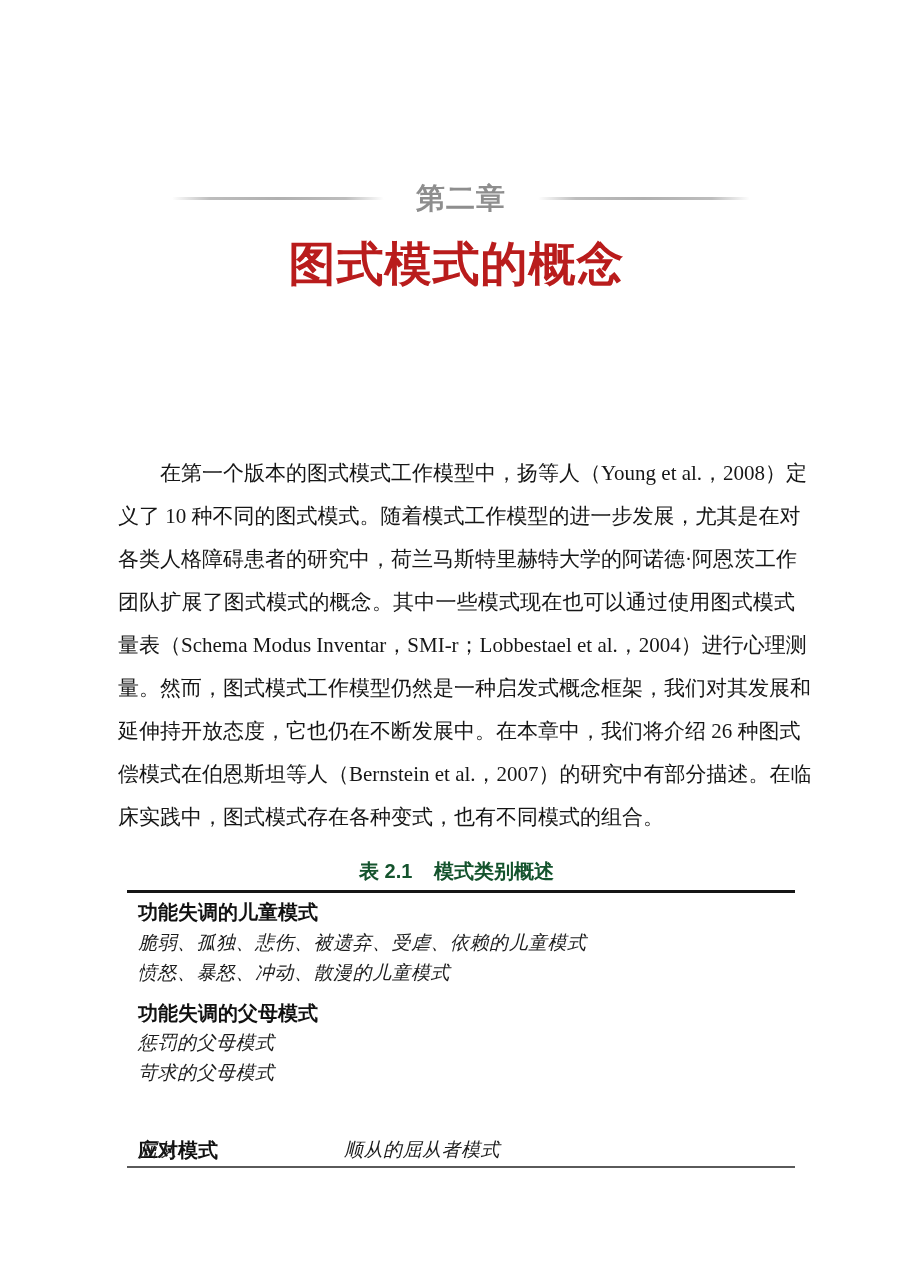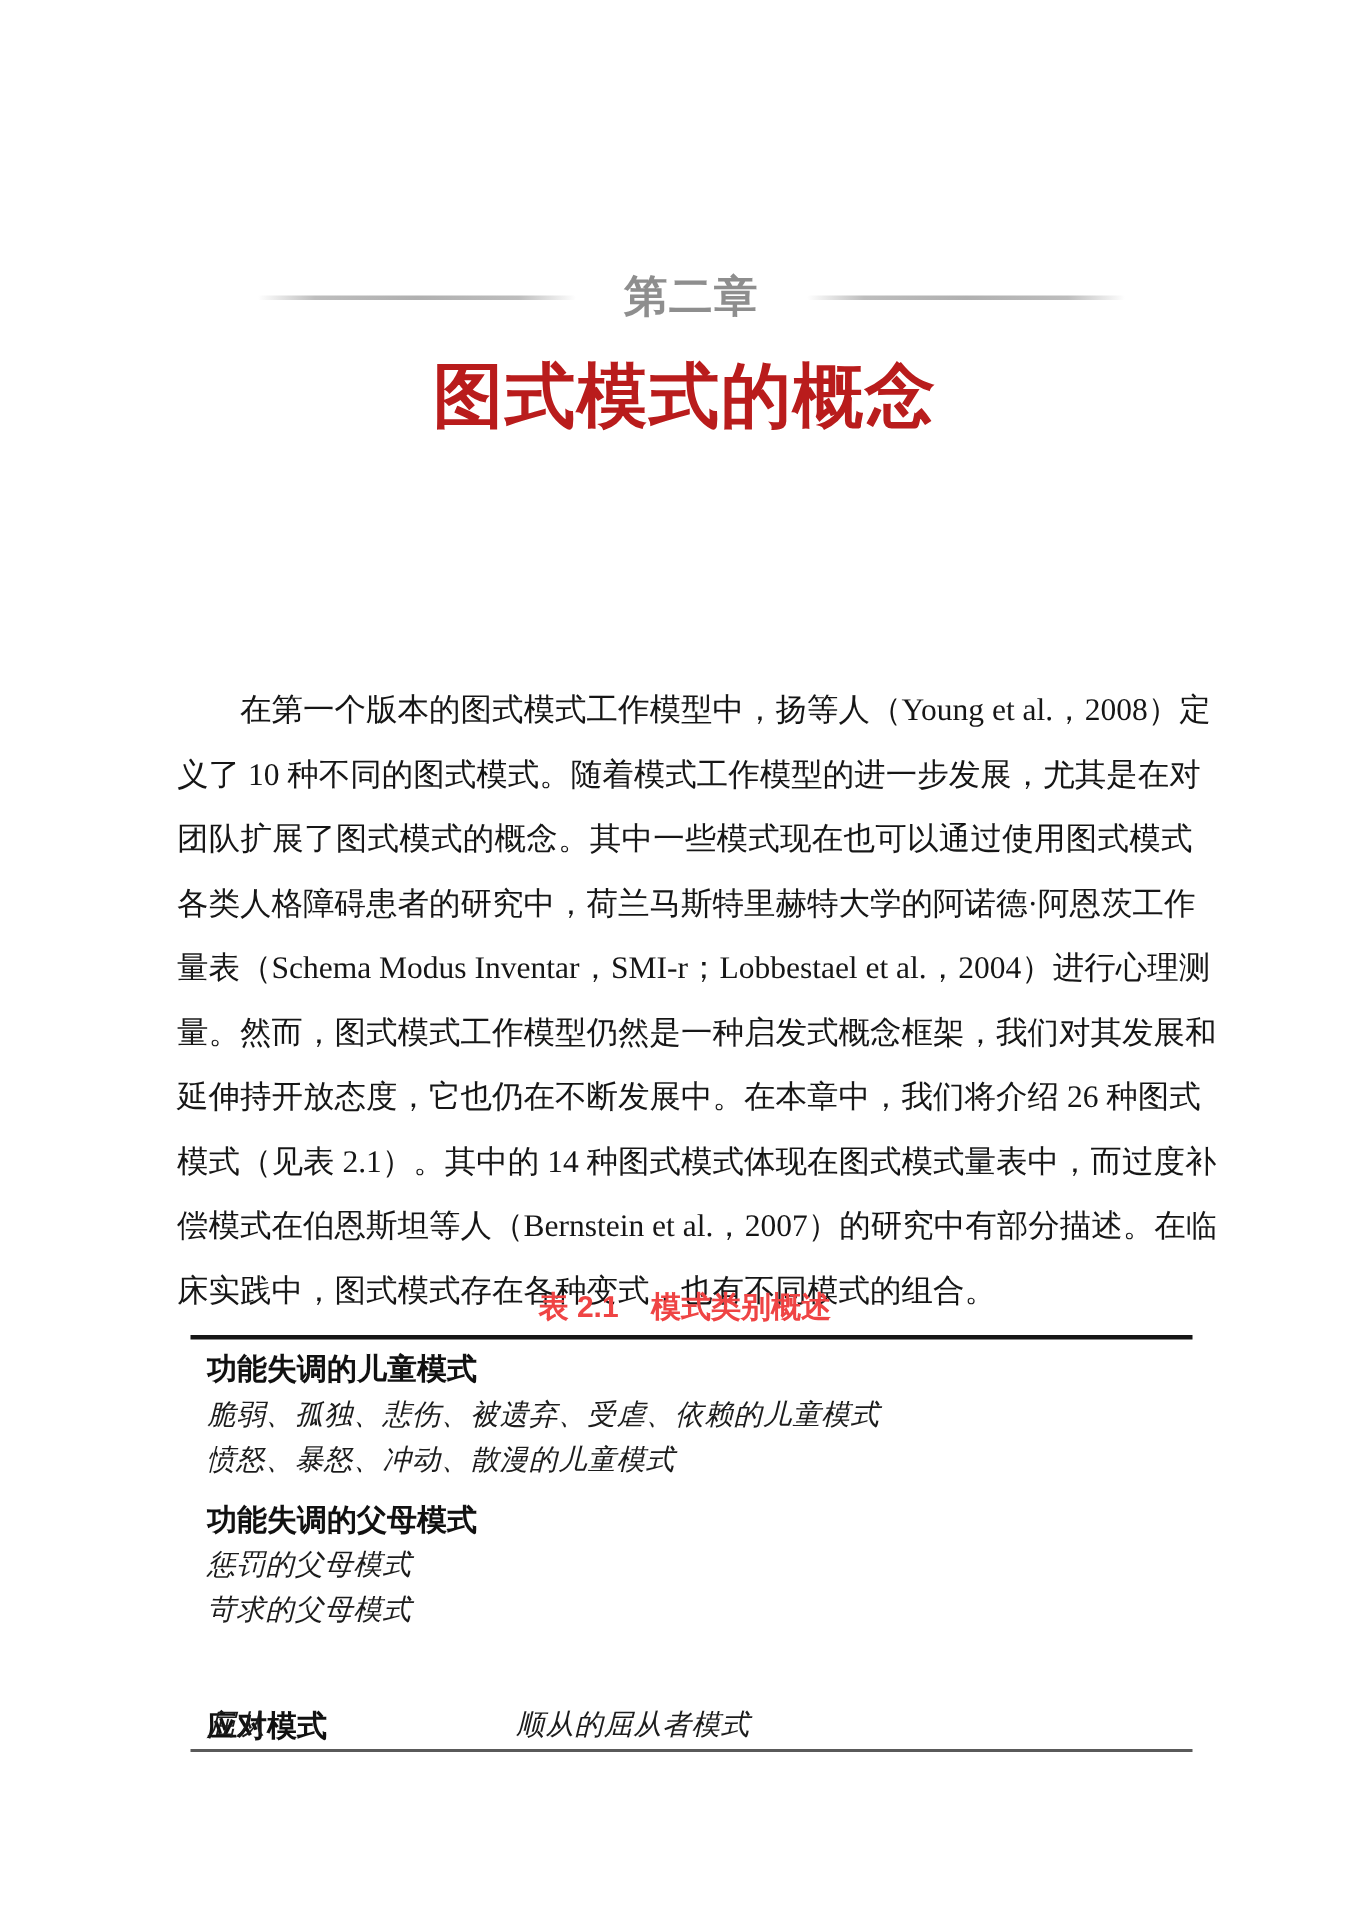--- a/index.html
+++ b/index.html
@@ -34,21 +34,21 @@
   .body-text {
     position:absolute; top:452px; left:118px; width:677px;
     font-size:21px; line-height:43px; color:#161616;
   }
   .body-line { text-align:justify; text-align-last:justify; white-space:nowrap; }
   .body-line.first { text-indent:42px; }
   .body-line.last { text-align-last:left; white-space:normal; }
   
   .table-caption {
     position:absolute; top:858px; left:118px; width:677px;
-    text-align:center; font-size:20px; font-weight:bold; color:#ef4444;
+    text-align:center; font-size:20px; font-weight:bold; color:#14532d;
     font-family:"Liberation Sans","DejaVu Sans",sans-serif;
   }
   .caption-prefix { margin-right:16px; }
   .rule-top {
     position:absolute; top:890px; left:127px; width:668px; height:2.5px;
     background:#161616;
   }
   .rule-bottom {
     position:absolute; top:1166px; left:127px; width:668px; height:1.5px;
     background:#5a5a5a;
@@ -77,26 +77,25 @@
     <span class="deco-line"></span>
     <span class="chapter-label">第二章</span>
     <span class="deco-line"></span>
   </div>
 
   <h1 class="main-title">图式模式的概念</h1>
 
   <div class="body-text">
     <div class="body-line first">在第一个版本的图式模式工作模型中，扬等人（Young et al.，2008）定</div>
     <div class="body-line">义了 10 种不同的图式模式。随着模式工作模型的进一步发展，尤其是在对</div>
+    <div class="body-line">各类人格障碍患者的研究中，荷兰马斯特里赫特大学的阿诺德·阿恩茨工作</div>
     <div class="body-line">团队扩展了图式模式的概念。其中一些模式现在也可以通过使用图式模式</div>
-    <div class="body-line">各类人格障碍患者的研究中，荷兰马斯特里赫特大学的阿诺德·阿恩茨工作</div>
     <div class="body-line">量表（Schema Modus Inventar，SMI-r；Lobbestael et al.，2004）进行心理测</div>
     <div class="body-line">量。然而，图式模式工作模型仍然是一种启发式概念框架，我们对其发展和</div>
     <div class="body-line">延伸持开放态度，它也仍在不断发展中。在本章中，我们将介绍 26 种图式</div>
-    <div class="body-line">模式（见表 2.1）。其中的 14 种图式模式体现在图式模式量表中，而过度补</div>
     <div class="body-line">偿模式在伯恩斯坦等人（Bernstein et al.，2007）的研究中有部分描述。在临</div>
     <div class="body-line last">床实践中，图式模式存在各种变式，也有不同模式的组合。</div>
   </div>
 
   <div class="table-caption">
     <span class="caption-prefix">表 2.1</span>
     <span>模式类别概述</span>
   </div>
 
   <div class="rule-top"></div>

